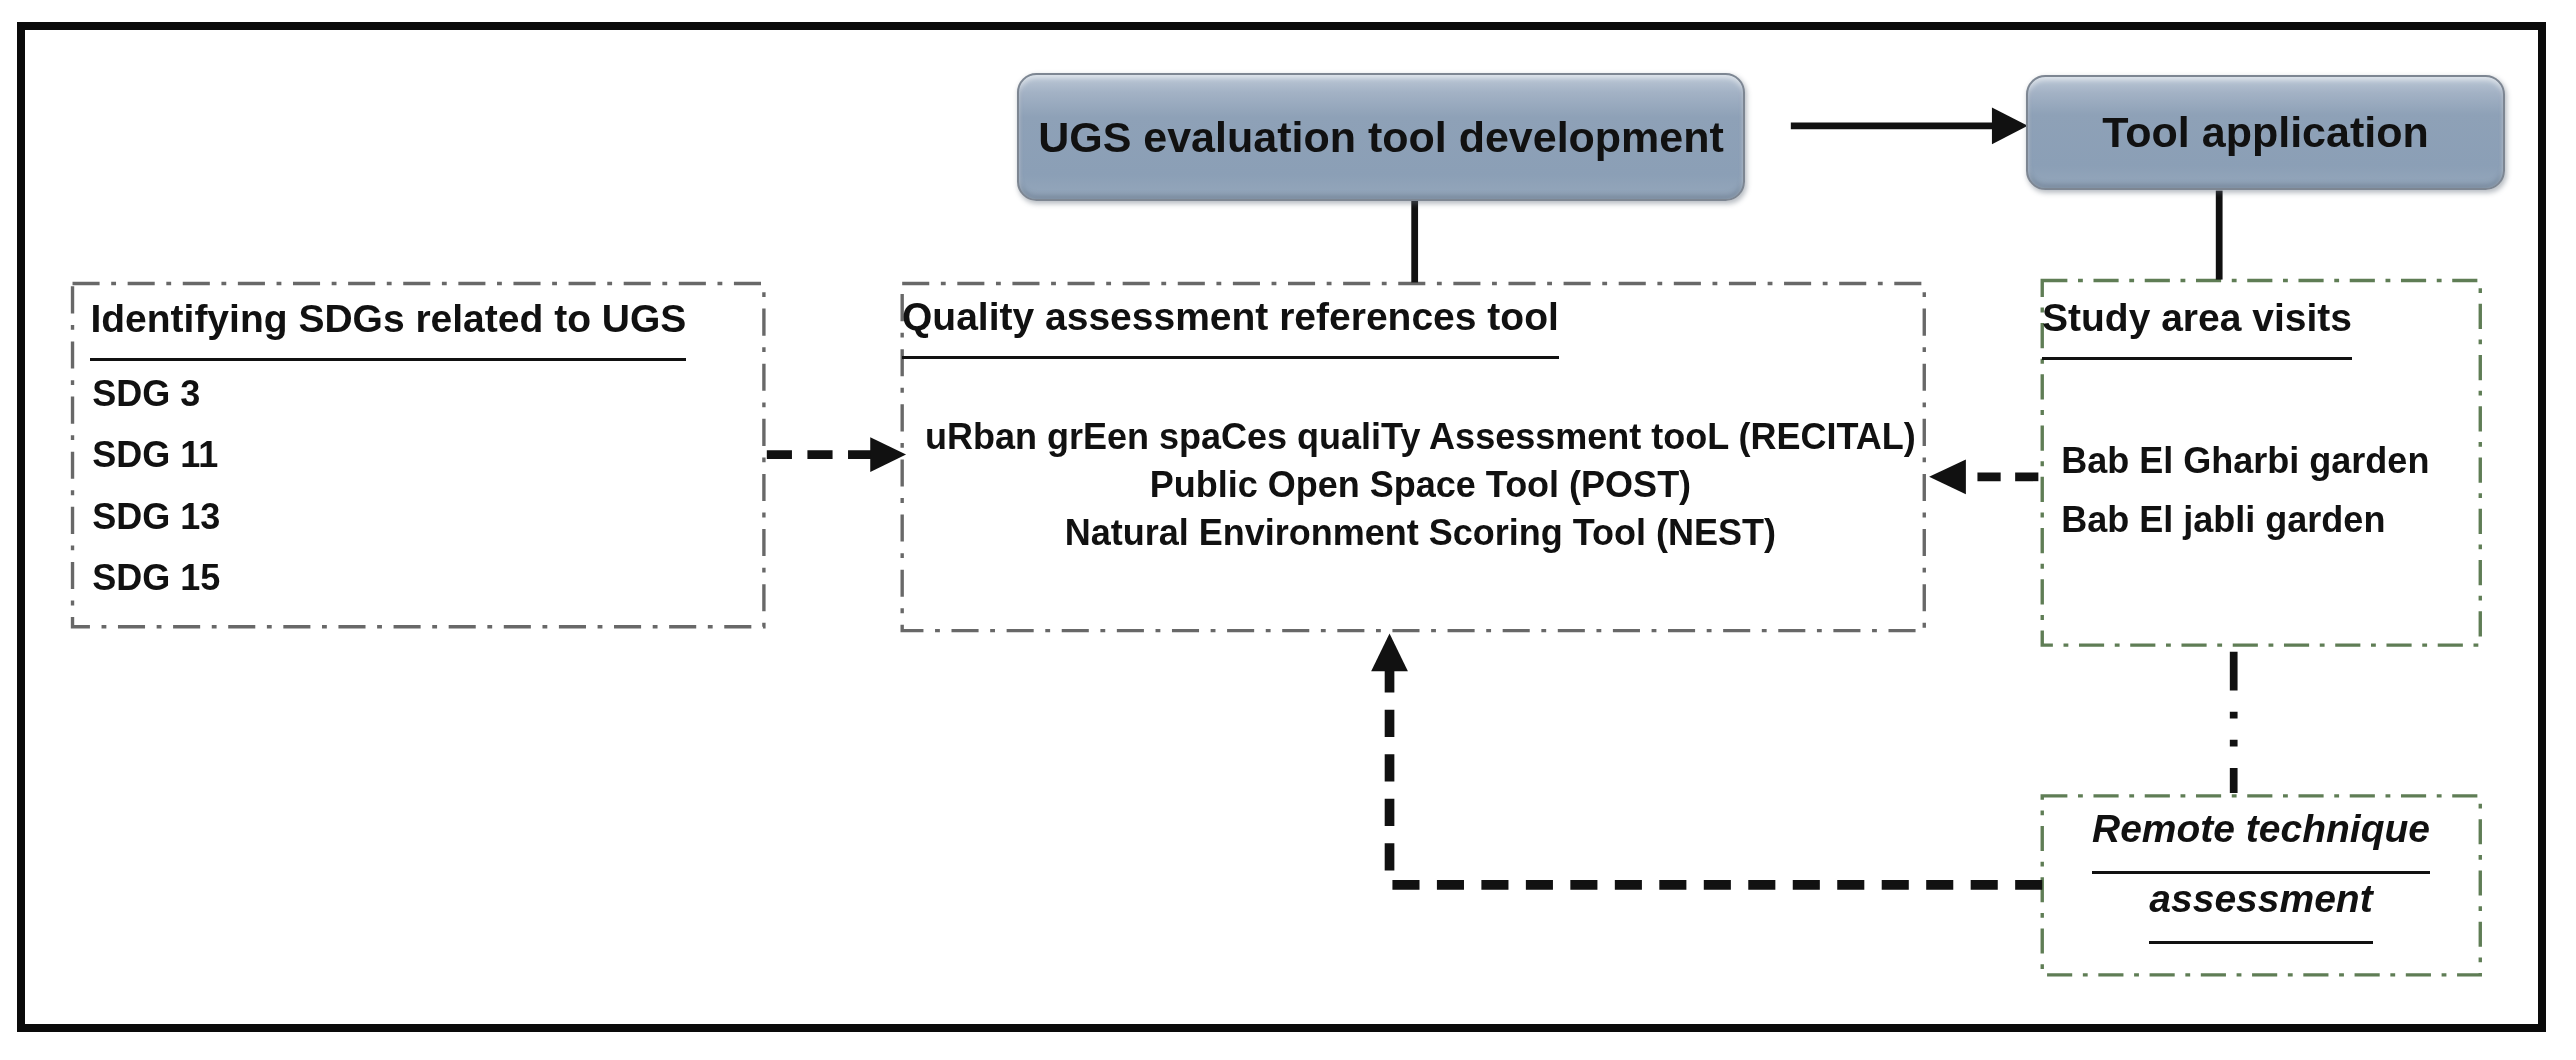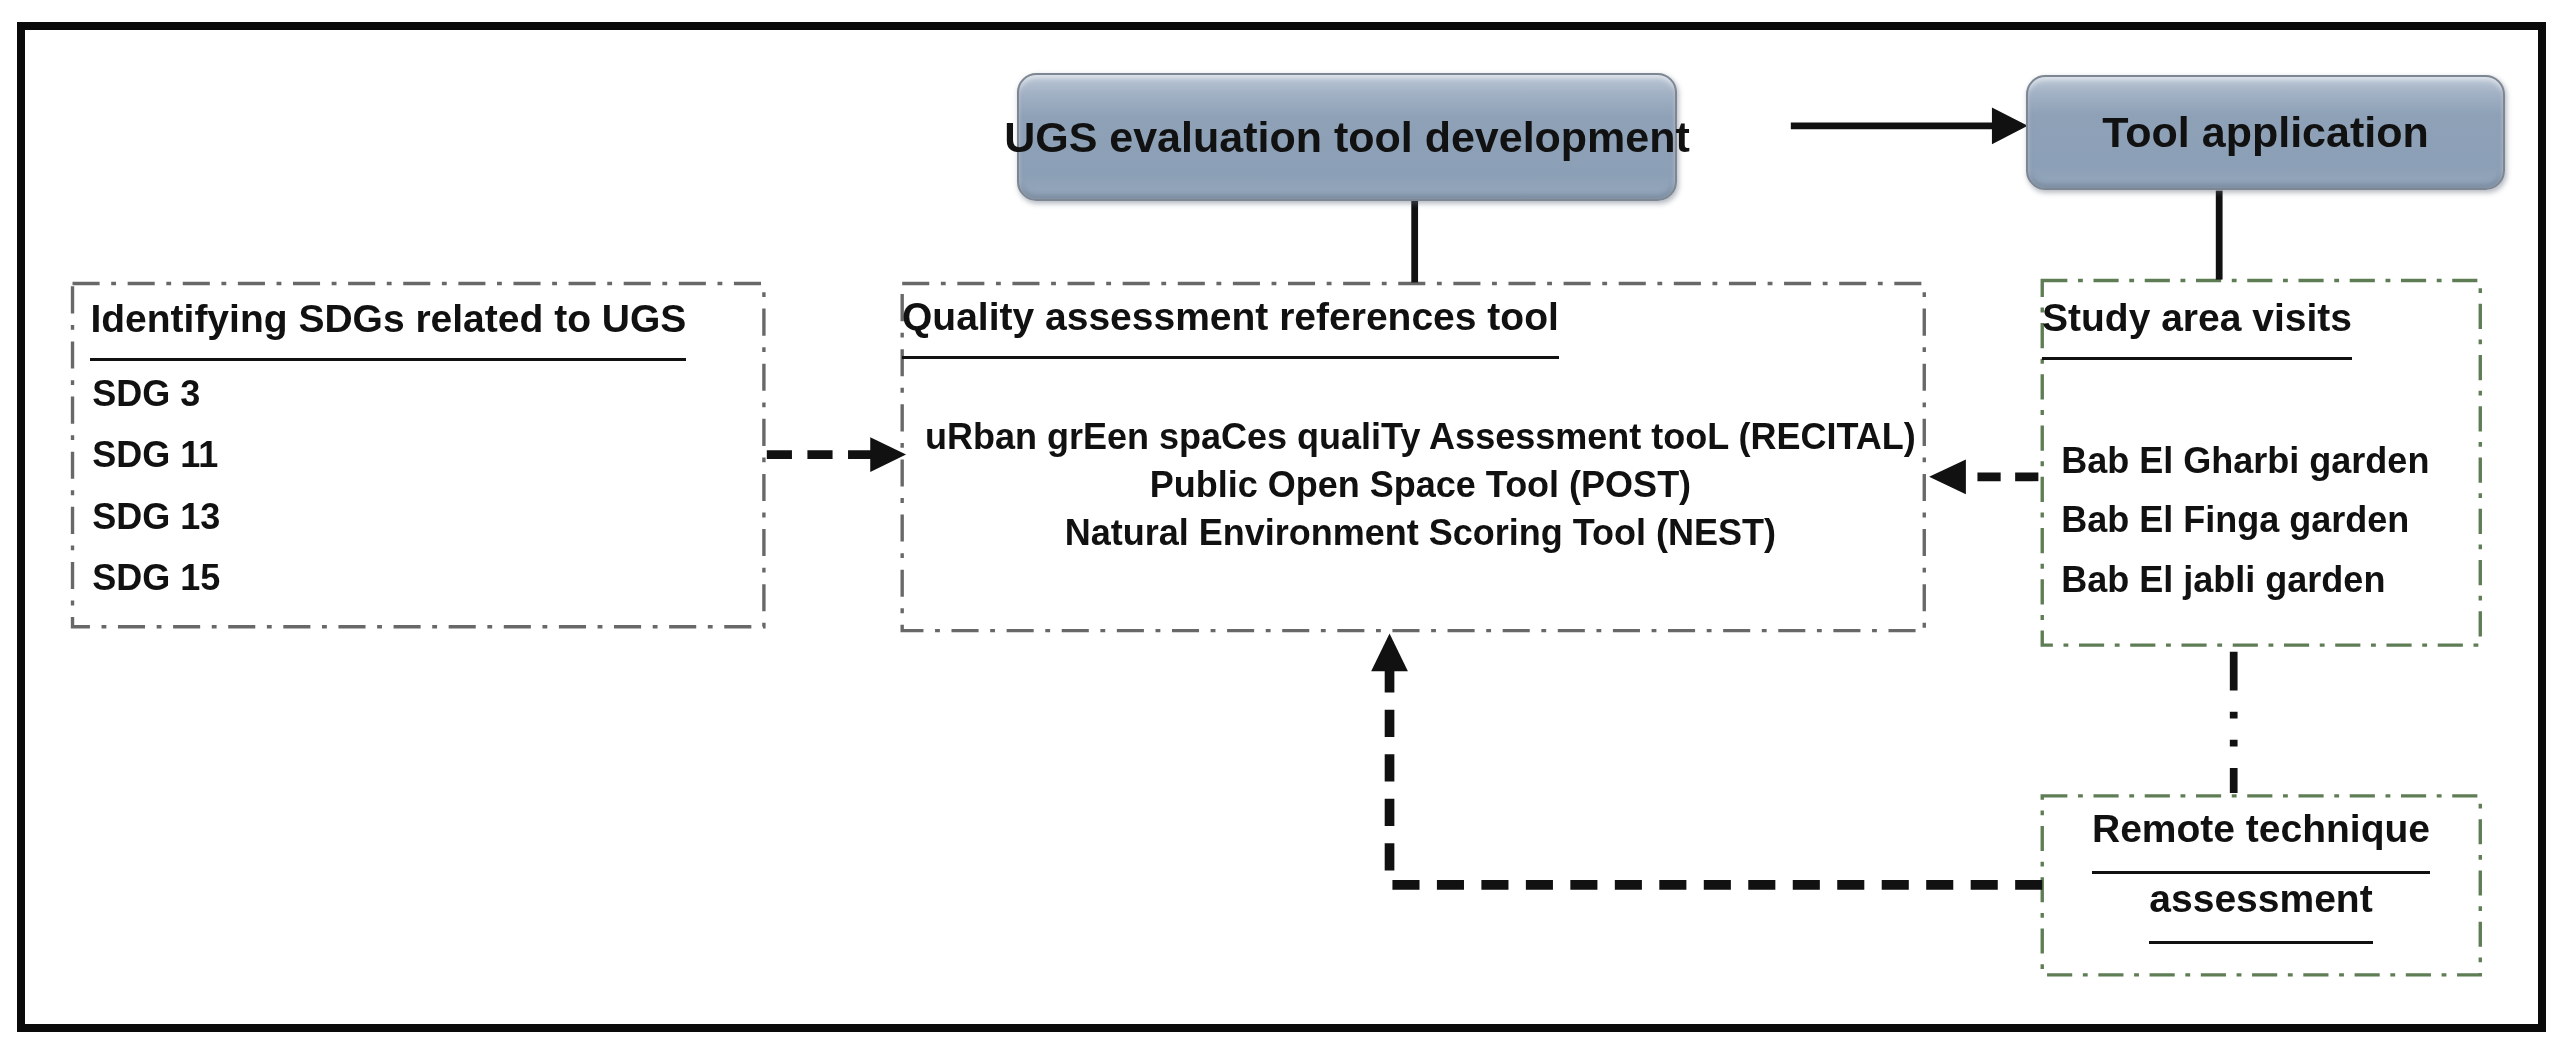--- a/index.html
+++ b/index.html
@@ -37,33 +37,33 @@
     display: flex;
     align-items: center;
     justify-content: center;
   }
   .process-box .label {
     font-size: 43px;
     font-weight: bold;
     color: #111;
     white-space: nowrap;
   }
-  #box-development { left: 1017px; top: 73px;  width: 660px; height: 128px; }
+  #box-development { left: 1017px; top: 73px;  width: 728px; height: 128px; }
   #box-application { left: 2026px; top: 75px;  width: 479px; height: 115px; }
 
   
   .dash-box {
     position: absolute;
     box-sizing: border-box;
     background: transparent;
   }
   #box-sdg     { left: 73px;   top: 283px; width: 691px;  height: 343px; }
   #box-quality { left: 902px;  top: 283px; width: 1022px; height: 347px; }
   #box-study   { left: 2042px; top: 280px; width: 438px;  height: 365px; }
-  #box-remote  { left: 2042px; top: 796px; width: 438px;  height: 179px; }
+  #box-remote  { left: 2042px; top: 796px; width: 438px;  height: 179px; font-style: italic; }
 
   .box-title {
     position: absolute;
     font-size: 39px;
     font-weight: bold;
     color: #111;
     white-space: nowrap;
   }
   .underline {
     display: inline-block;
@@ -167,21 +167,20 @@
       <div class="item">Natural Environment Scoring Tool (NEST)</div>
     </div>
   </div>
 
   <div class="dash-box" id="box-study">
     <div class="box-title centered" id="study-title">
       <span class="underline">Study area visits</span>
     </div>
     <div class="item-list" id="study-items">
       <div class="item">Bab El Gharbi garden</div>
-      <div class="item">Bab El Finga garden</div>
       <div class="item">Bab El jabli garden</div>
     </div>
   </div>
 
   <div class="dash-box" id="box-remote">
     <div id="remote-title-wrap">
       <div><span class="underline">Remote technique</span></div>
       <div><span class="underline">assessment</span></div>
     </div>
   </div>

